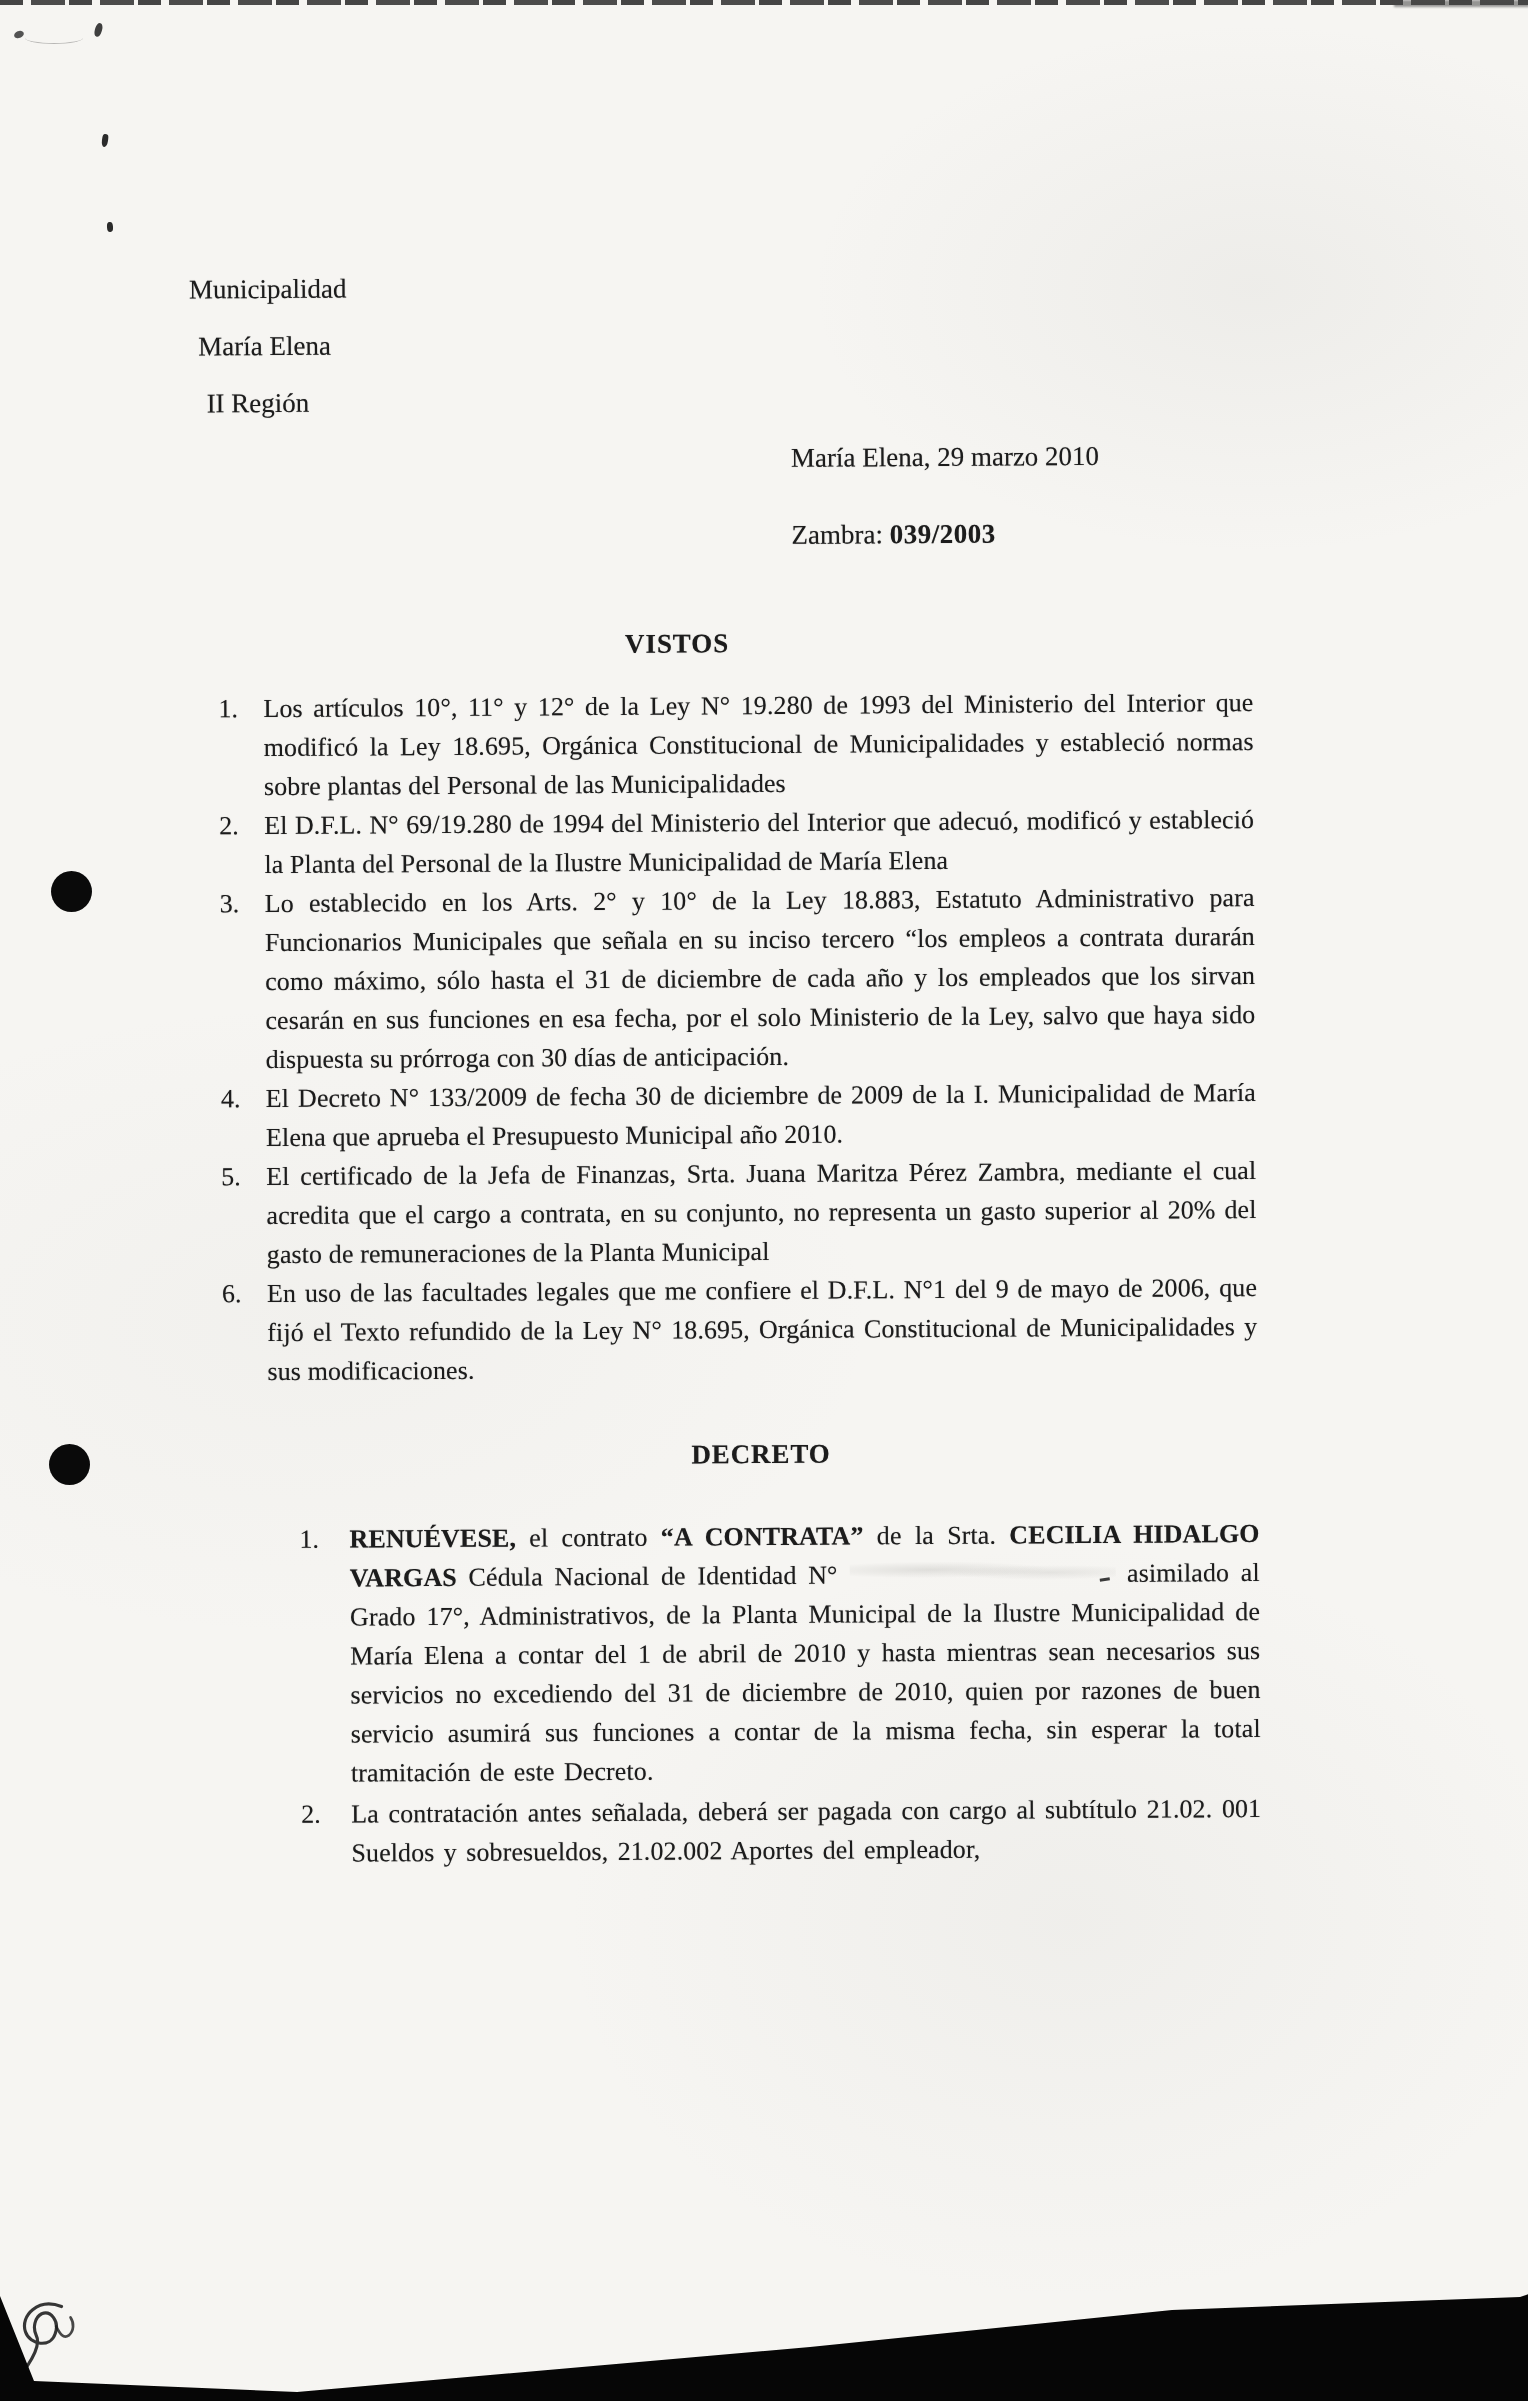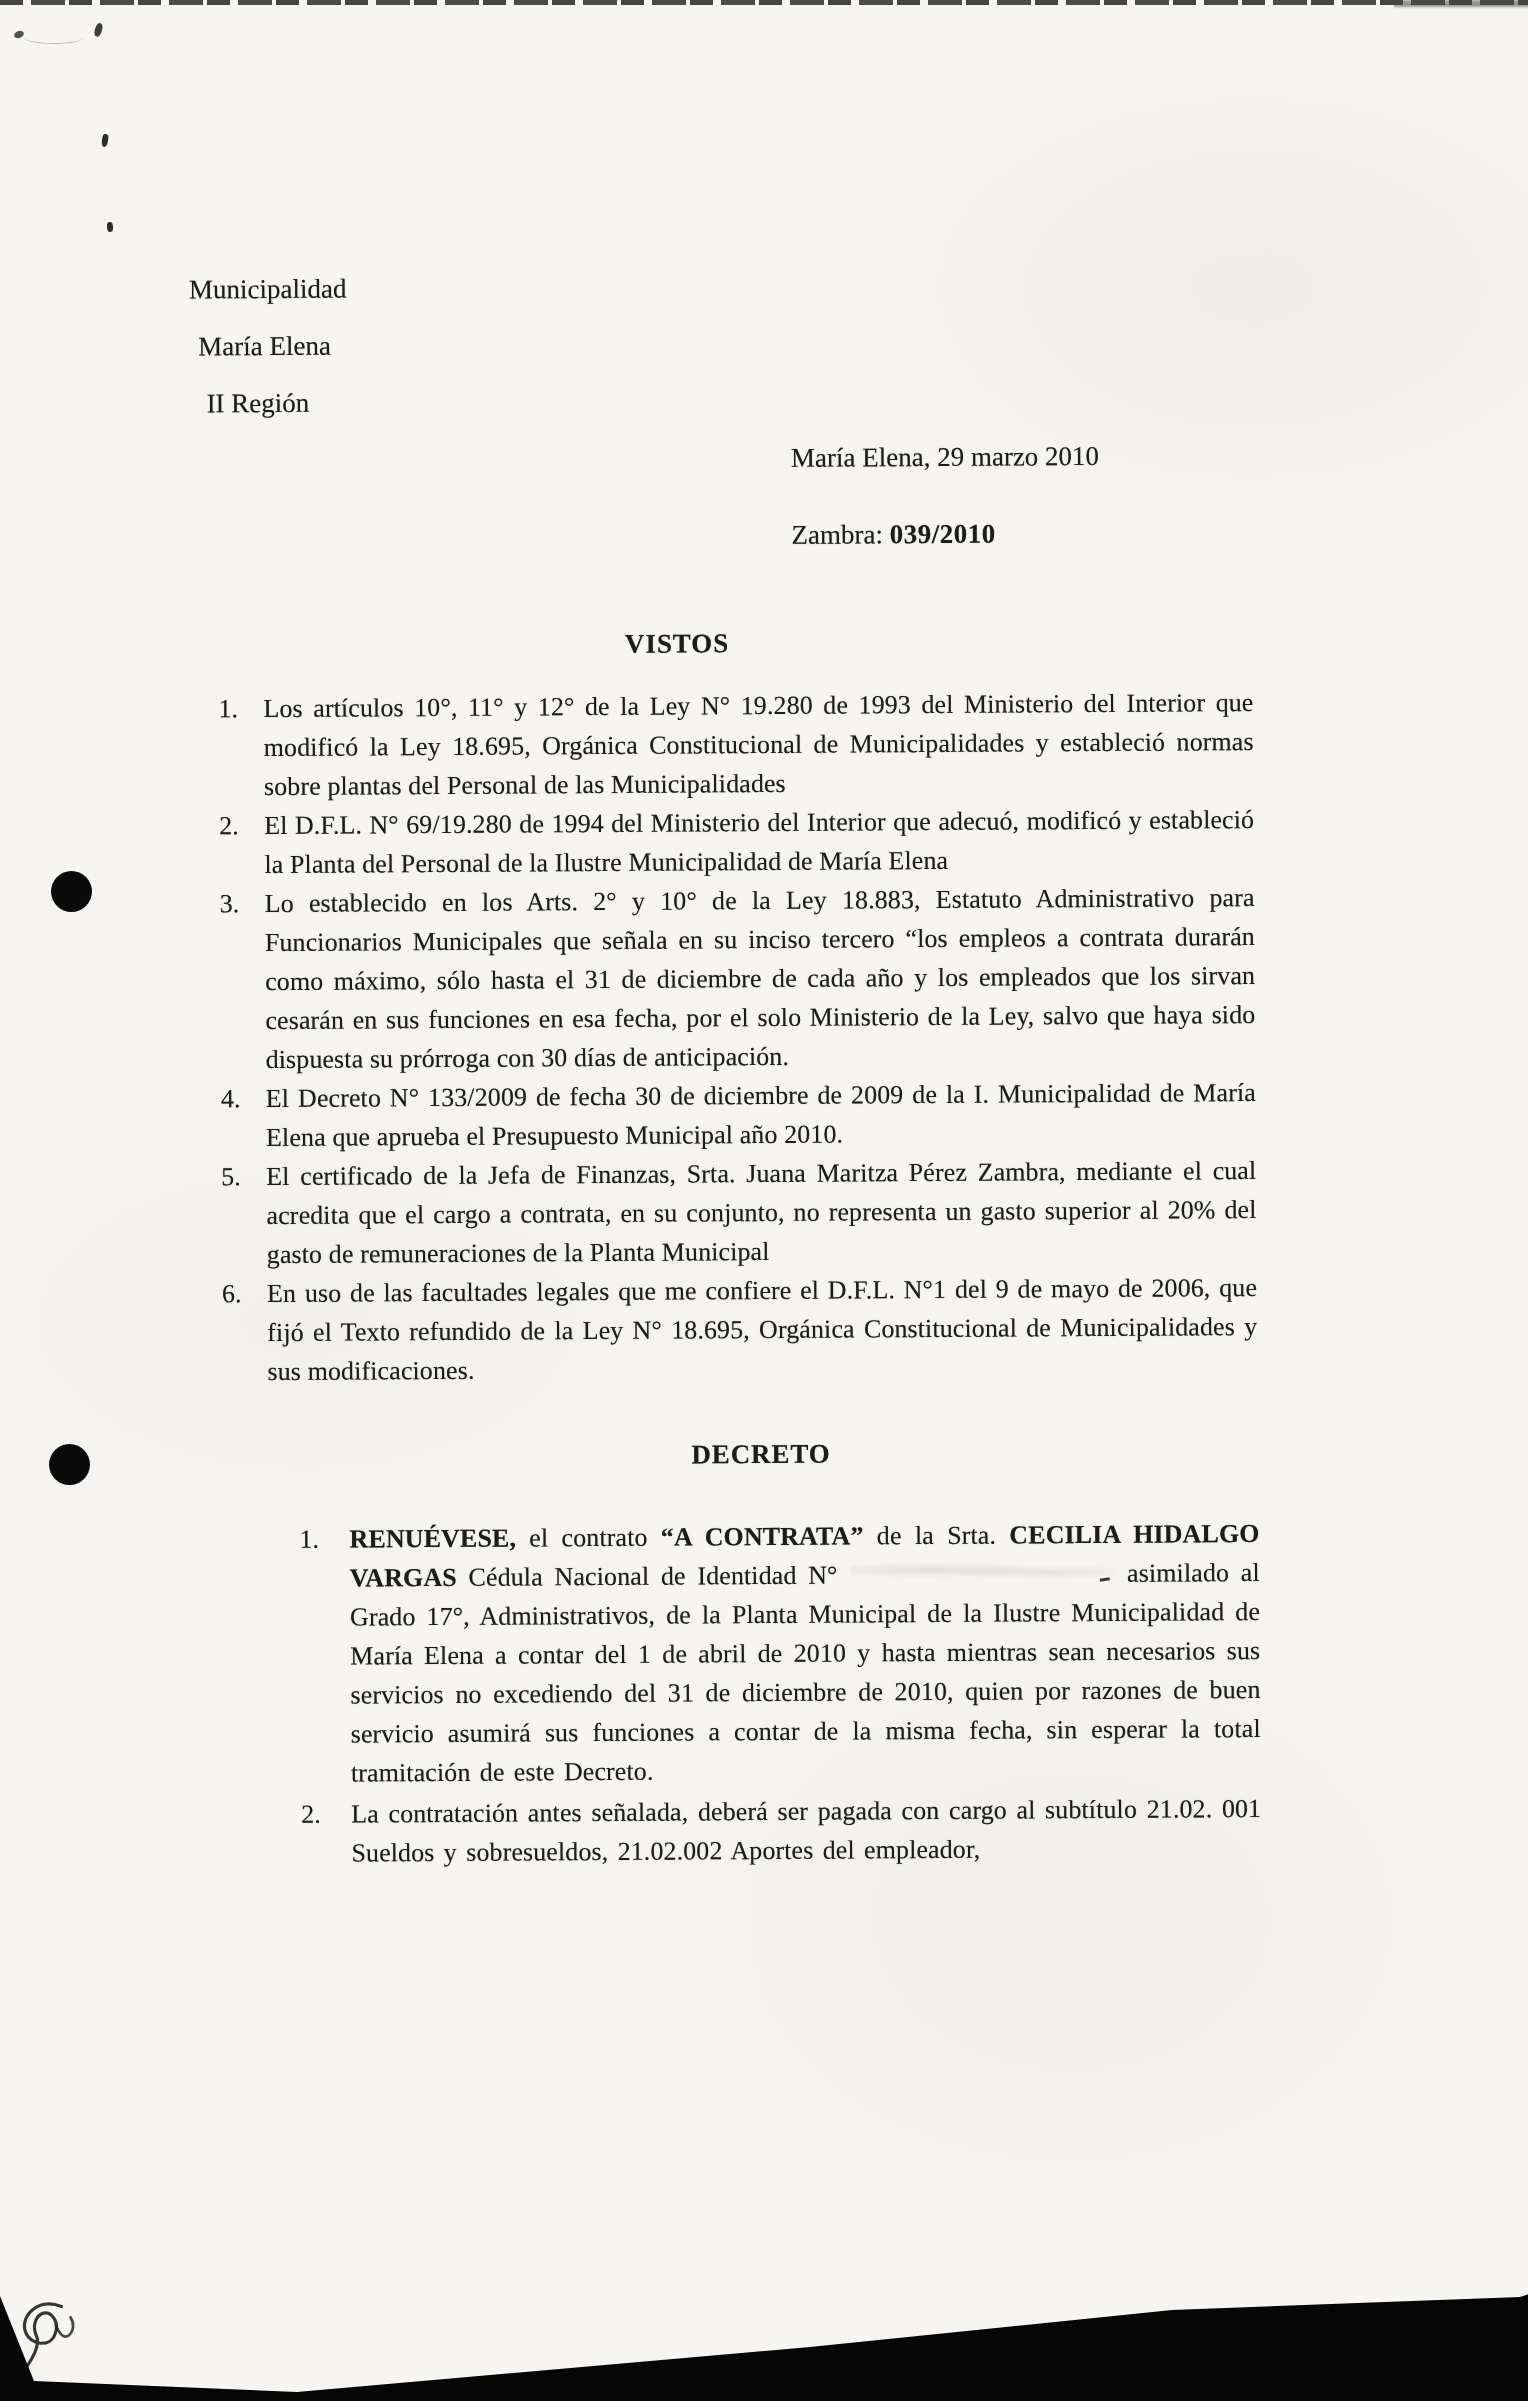--- a/index.html
+++ b/index.html
@@ -94,21 +94,21 @@
   <div class="content">
 
     <div class="letterhead">
       <div class="lh1">Municipalidad</div>
       <div class="lh2">María Elena</div>
       <div class="lh3">II Región</div>
     </div>
 
     <div class="dateline">María Elena, 29 marzo 2010</div>
 
-    <div class="decree-line"><span>Zambra:</span> <b>039/2010</b></div>
+    <div class="decree-line"><span>Zambra:</span> <b>039/2003</b></div>
 
     <div class="vistos">
       <div class="sec-heading">VISTOS</div>
       <div class="item">
         <div class="n">1.</div>
         <div class="t">Los artículos 10°, 11° y 12° de la Ley N° 19.280 de 1993 del Ministerio del Interior que modificó la Ley 18.695, Orgánica Constitucional de Municipalidades y estableció normas sobre plantas del Personal de las Municipalidades</div>
       </div>
       <div class="item">
         <div class="n">2.</div>
         <div class="t">El D.F.L. N° 69/19.280 de 1994 del Ministerio del Interior que adecuó, modificó y estableció la Planta del Personal de la Ilustre Municipalidad de María Elena</div>

